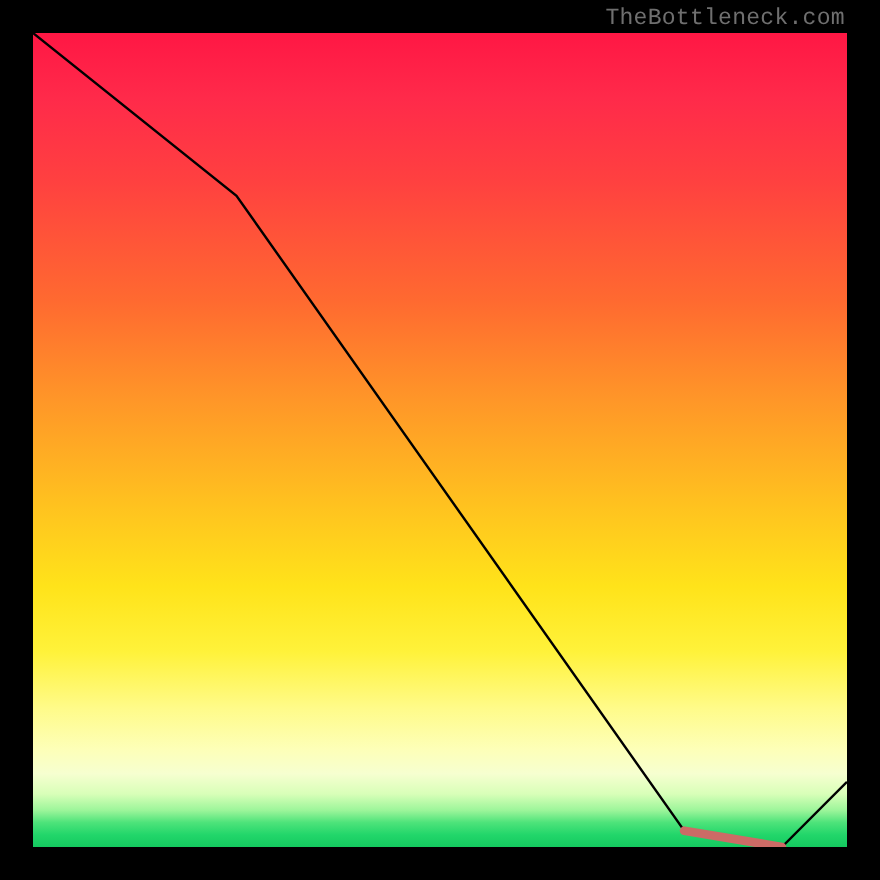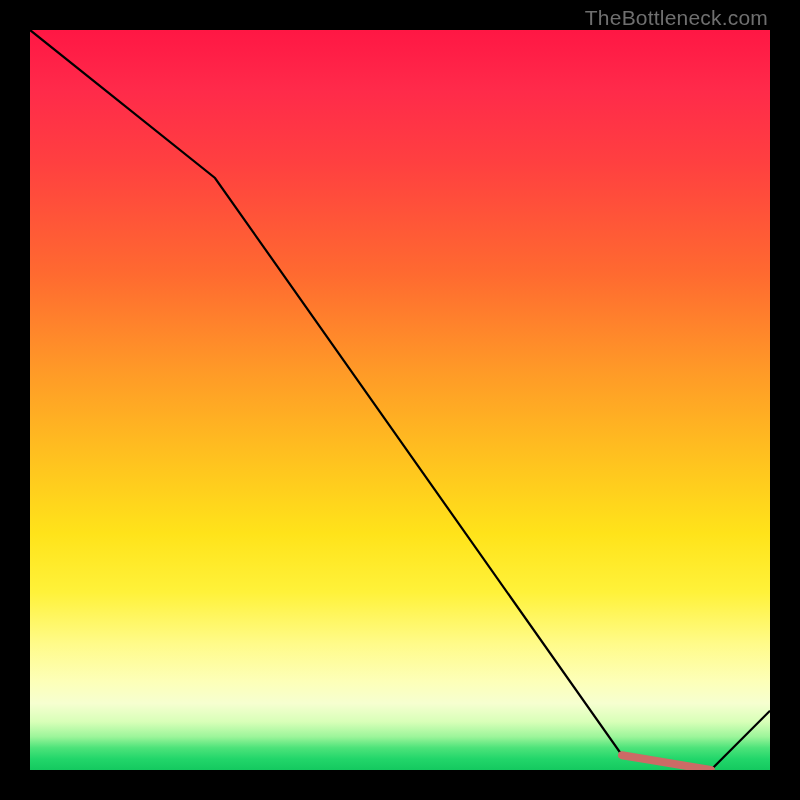--- a/index.html
+++ b/index.html
@@ -44,21 +44,21 @@
     );
   }
   .watermark {
     position: absolute;
     top: 6px;
     right: 32px;
     color: #6f6f6f;
     font-size: 21px;
     font-weight: 400;
     letter-spacing: 0.2px;
-    font-family: Liberation Sans, sans-serif;
+    font-family: Liberation Mono, monospace;
   }
   svg.overlay {
     position: absolute;
     left: 0;
     top: 0;
     width: 740px;
     height: 740px;
     pointer-events: none;
   }
   .line-main {

